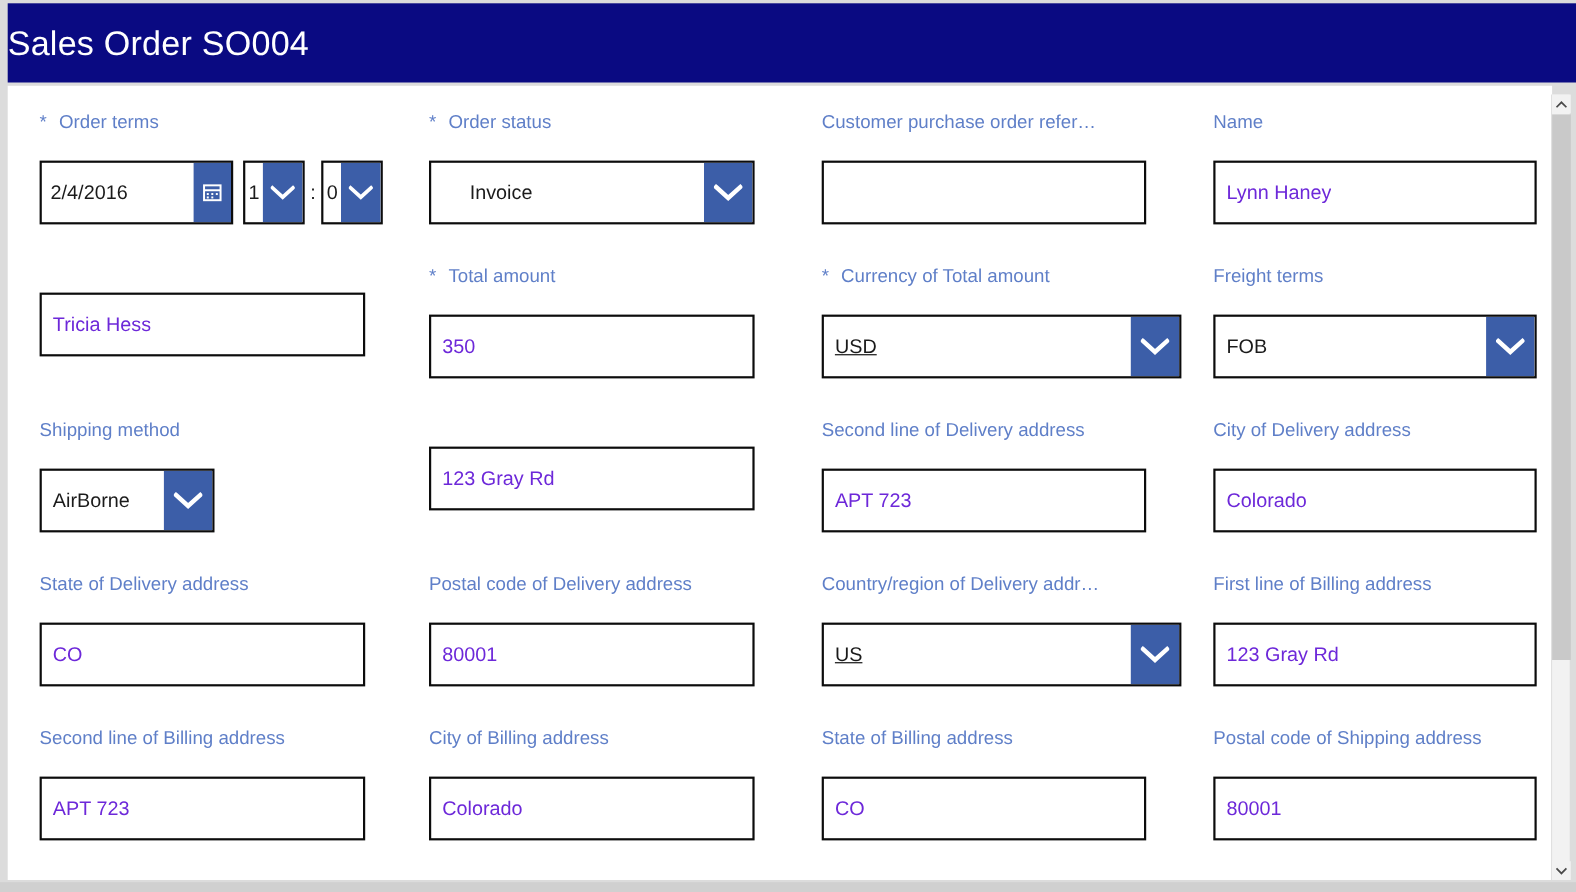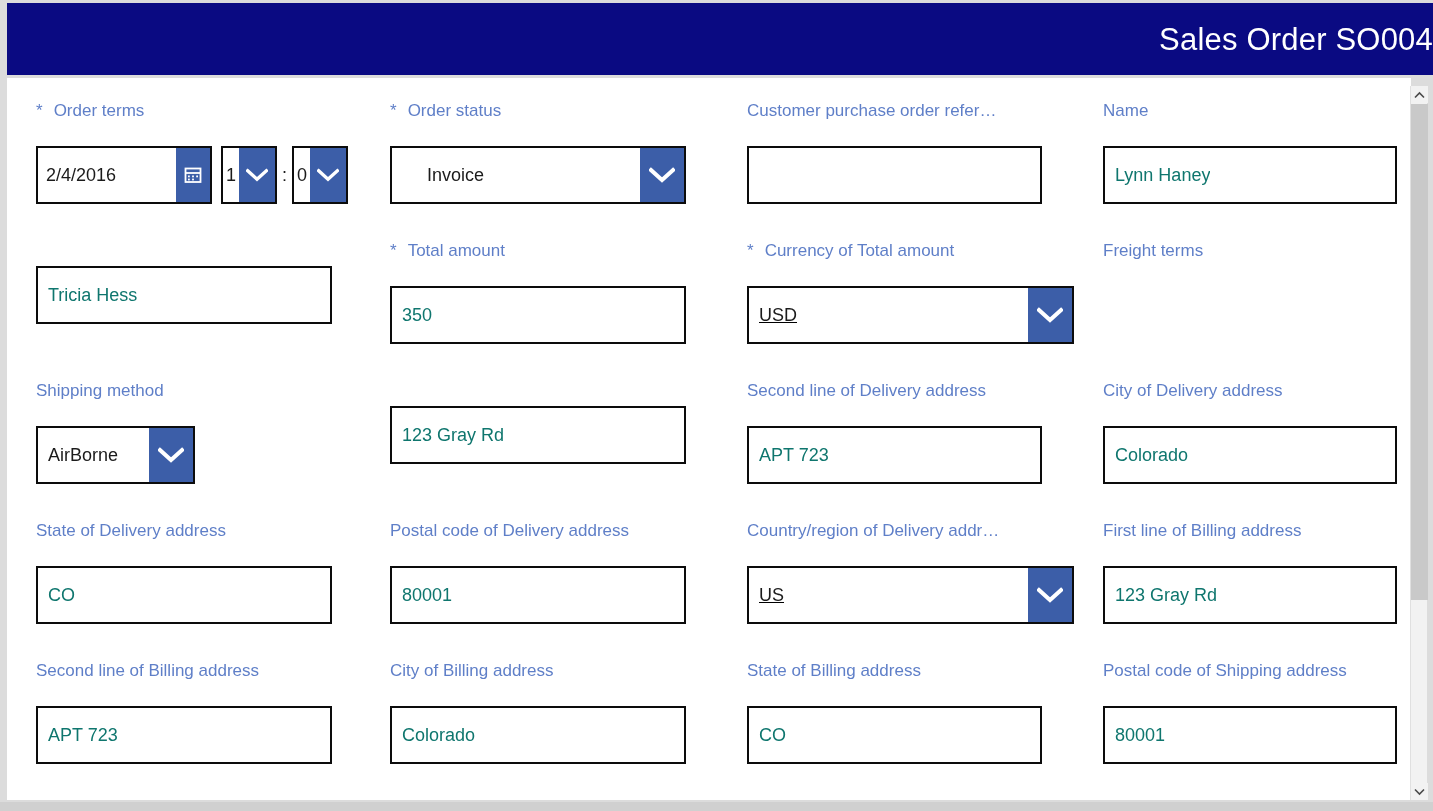--- a/index.html
+++ b/index.html
@@ -24,21 +24,21 @@
   
   .header {
     position: absolute;
     left: 7px;
     top: 3px;
     width: 1426px;
     height: 72px;
     background: #0a0a82;
     display: flex;
     align-items: center;
-    justify-content: flex-end;
+    justify-content: flex-start;
   }
   .header-title {
     color: #ffffff;
     font-size: 31px;
     font-weight: 400;
     letter-spacing: 0.2px;
     line-height: 1;
     white-space: nowrap;
   }
 
@@ -102,21 +102,21 @@
 
   
   .textbox {
     height: 58px;
     border: 2px solid #0c0c0c;
     background: #ffffff;
     display: flex;
     align-items: center;
     padding: 0 10px;
     font-size: 18px;
-    color: #0f766e;
+    color: #6d28d9;
     overflow: hidden;
   }
   .w296 { width: 296px; }
   .w295 { width: 295px; }
   .w294 { width: 294px; }
 
   .value { white-space: nowrap; overflow: hidden; }
 
   
   .combo {
@@ -382,20 +382,30 @@
                     <path d="M2 3L13 13L24 3" stroke="#ffffff" stroke-width="4" fill="none" stroke-linecap="square"></path>
                   </svg>
                 </div>
               </div>
             </div>
           </div>
           <div class="field c4">
             <div class="label">
               <span class="label-text">Freight terms</span>
             </div>
+            <div class="control-row">
+              <div class="combo combo-w294">
+                <div class="combo-value">FOB</div>
+                <div class="combo-btn">
+                  <svg class="chev" width="26" height="16" viewBox="0 0 26 16">
+                    <path d="M2 3L13 13L24 3" stroke="#ffffff" stroke-width="4" fill="none" stroke-linecap="square"></path>
+                  </svg>
+                </div>
+              </div>
+            </div>
           </div>
         </div>
         <div class="row">
           <div class="field c1">
             <div class="label">
               <span class="label-text">Shipping method</span>
             </div>
             <div class="control-row">
               <div class="combo combo-w159">
                 <div class="combo-value">AirBorne</div>

